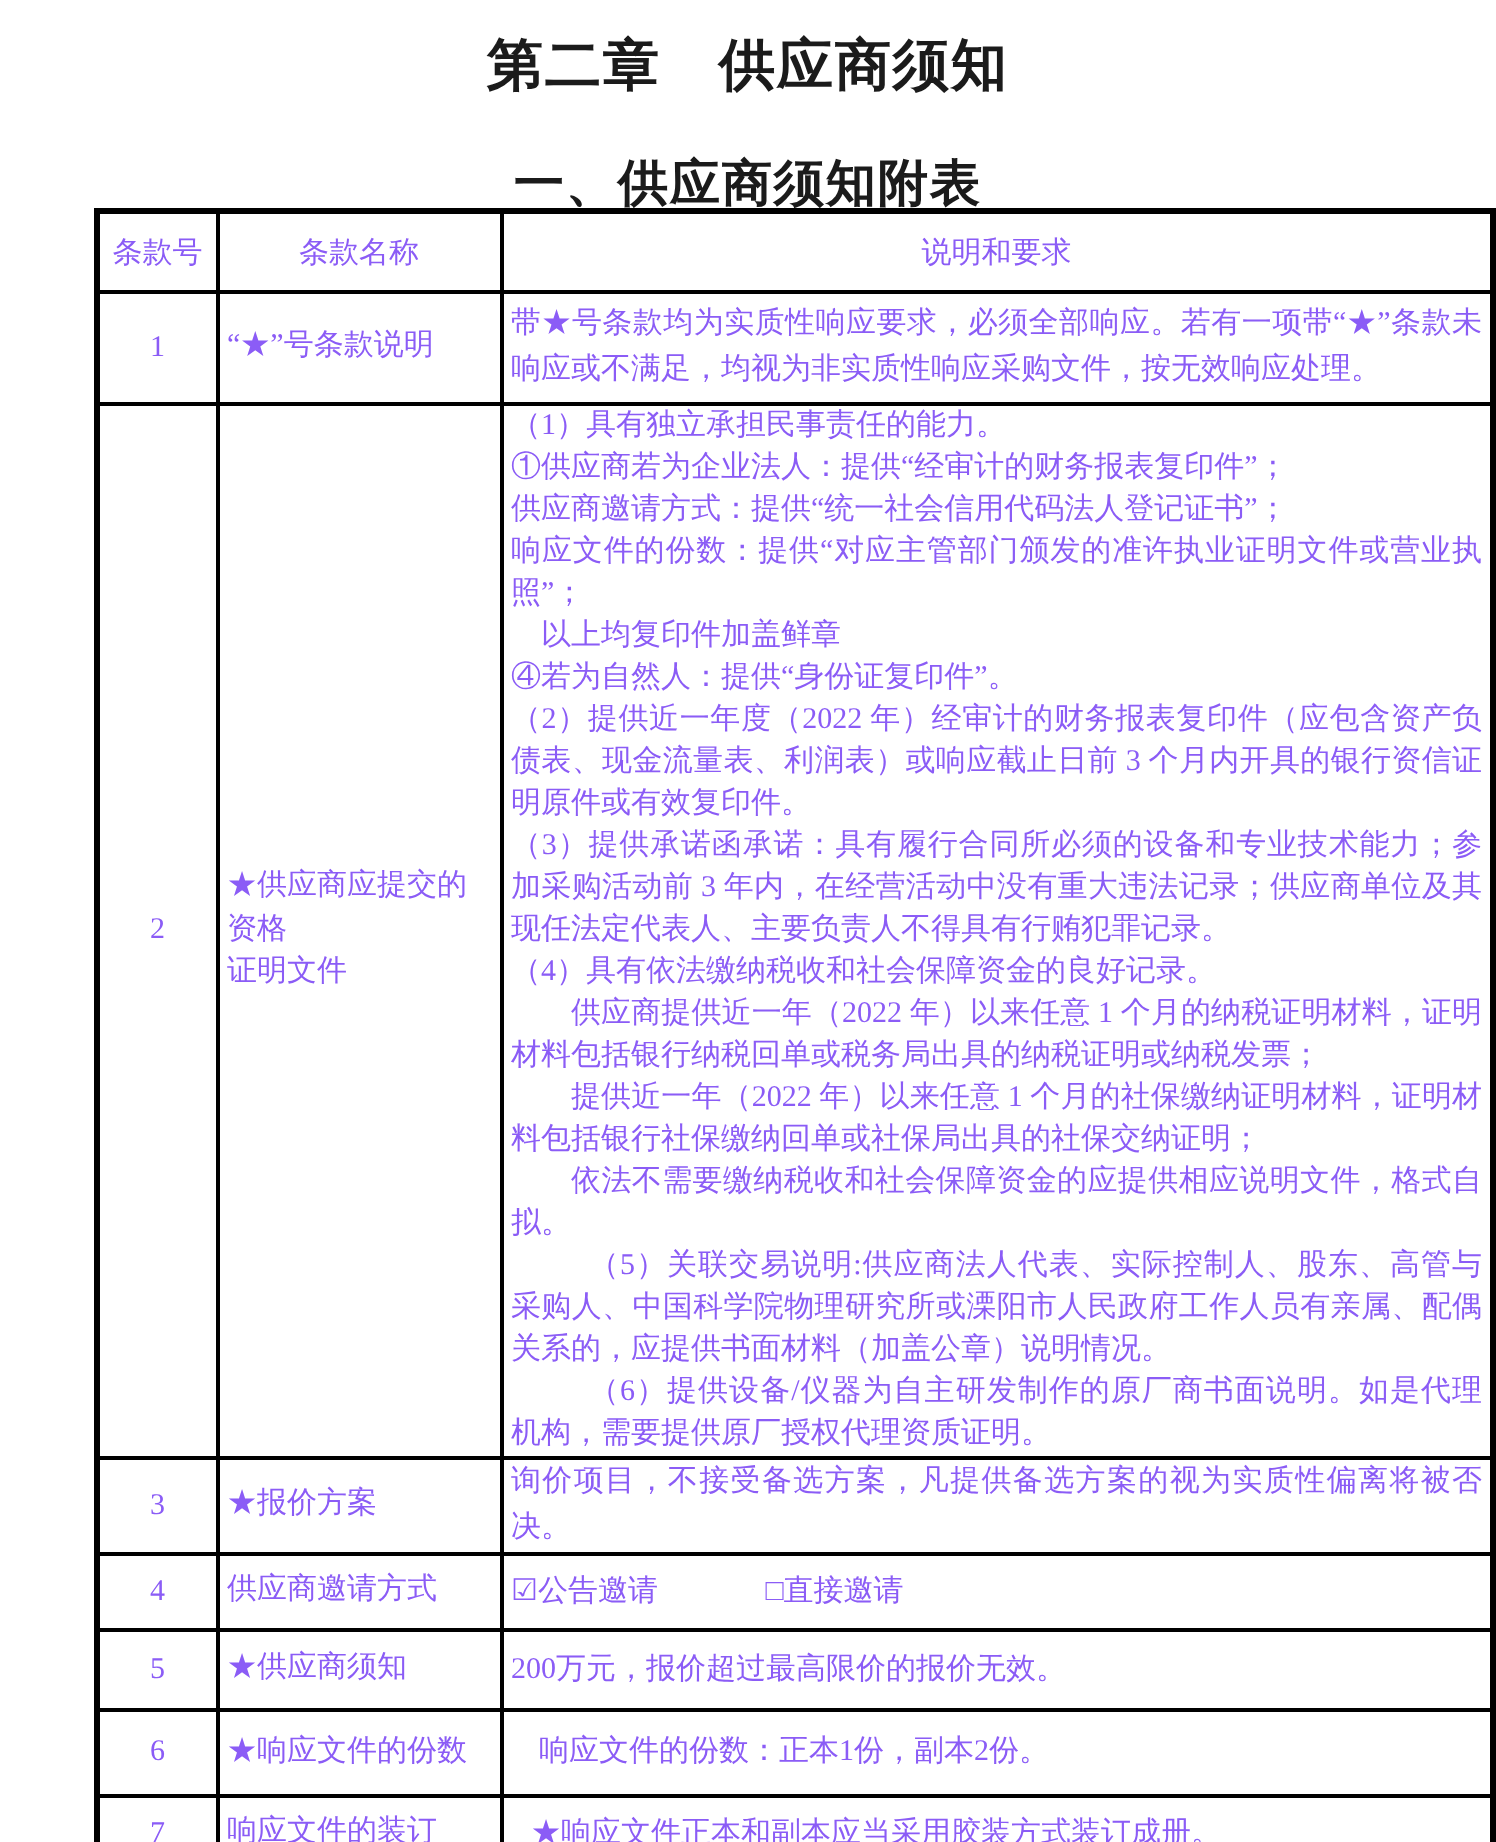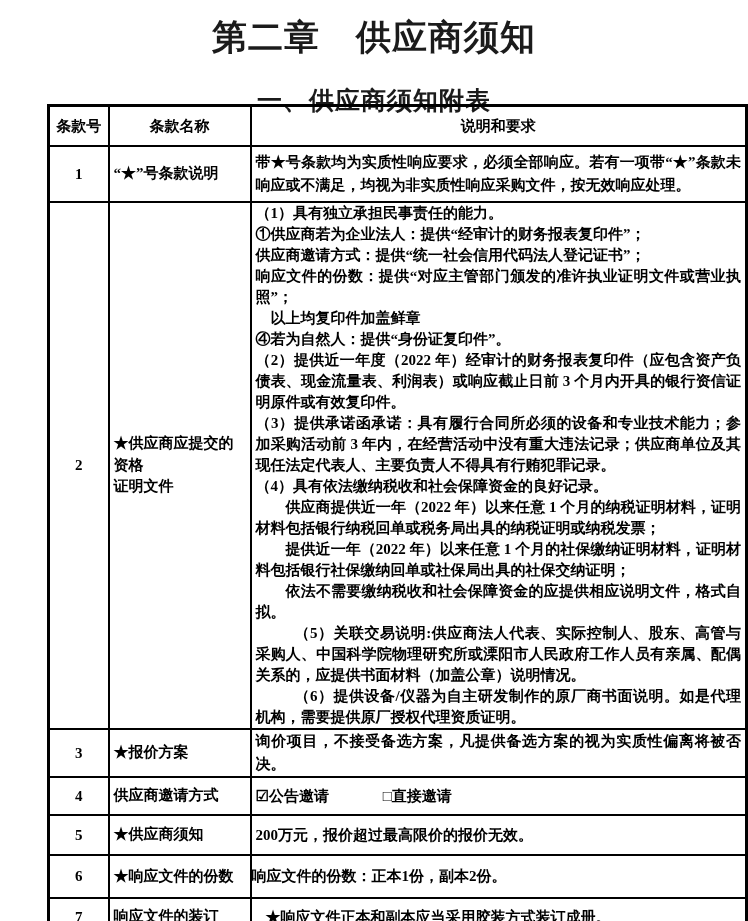--- a/index.html
+++ b/index.html
@@ -9,21 +9,21 @@
     background:#fff;
     color:#1b1b1b;
     font-family:"Liberation Serif","DejaVu Serif",serif;
     overflow:hidden;
   }
   .doc-title{
     padding-top:14px;
     text-align:center;
     font-family:"Liberation Sans","DejaVu Sans",sans-serif;
     font-weight:700;
-    font-size:35px;
+    font-size:28px;
     letter-spacing:1px;
   }
   .doc-subtitle{
     margin-top:23px;
     text-align:center;
     font-family:"Liberation Sans","DejaVu Sans",sans-serif;
     font-weight:700;
     font-size:25px;
     letter-spacing:1px;
   }
@@ -31,23 +31,23 @@
     position:absolute;
     left:47px;top:104px;
     width:698px;
     border-collapse:collapse;
     table-layout:fixed;
     border:3px solid #000;
   }
   table.notice td,table.notice th{
     border:2px solid #000;
     padding:0 4px;
-    font-weight:bold;
+    font-weight:normal;
     font-size:15px;
-    color:#000000;
+    color:#8b5cf6;
     overflow:hidden;
   }
   .h-hdr{height:38px;} .h-r1{height:54px;} .h-r2{height:515px;}
   .h-r3{height:35px;} .h-r4{height:36px;} .h-r5{height:38px;}
   .h-r6{height:41px;} .h-r7{height:36px;}
   td.no{text-align:center;vertical-align:middle;}
   td.name{text-align:left;vertical-align:middle;line-height:1.45;padding:0 6px;}
   th.hd{text-align:center;vertical-align:middle;}
   td.desc{vertical-align:middle;line-height:23px;text-align:justify;padding:2px 5px;}
   td.desc-long{vertical-align:top;line-height:21px;padding:2px 3px 0 5px;text-align:justify;}
@@ -128,21 +128,21 @@
 
     <tr>
       <td class="no h-r5">5</td>
       <td class="name">★供应商须知</td>
       <td class="desc">200万元，报价超过最高限价的报价无效。</td>
     </tr>
 
     <tr>
       <td class="no h-r6">6</td>
       <td class="name">★响应文件的份数</td>
-      <td class="desc" style="padding-left:0;">响应文件的份数：正本1份，副本2份。</td>
+      <td class="desc" style="padding-left:18px;">响应文件的份数：正本1份，副本2份。</td>
     </tr>
 
     <tr>
       <td class="no h-r7">7</td>
       <td class="name">响应文件的装订</td>
       <td class="desc" style="padding-left:14px;">★响应文件正本和副本应当采用胶装方式装订成册。</td>
     </tr>
   </tbody>
     </table>
 

